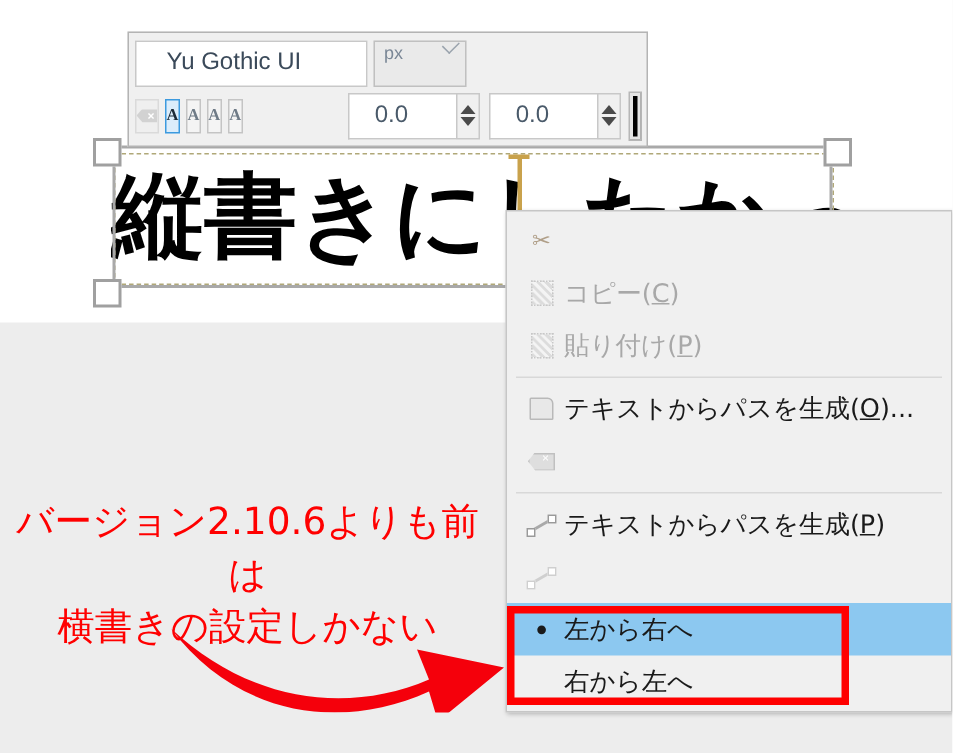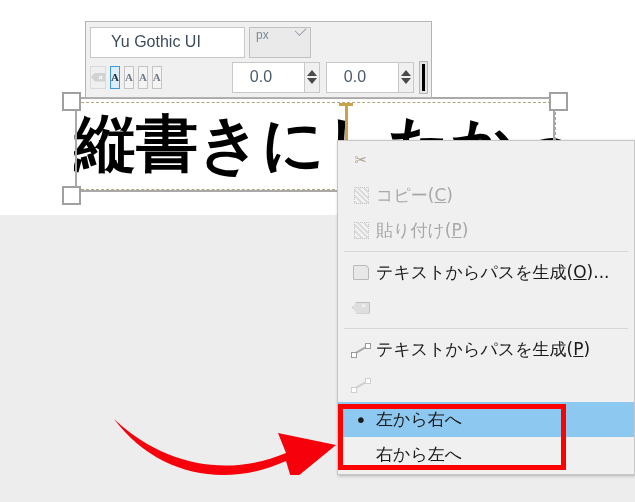--- a/index.html
+++ b/index.html
@@ -431,20 +431,24 @@
         <div class="spinner">
           <span class="spin-up"></span>
           <span class="spin-dn"></span>
         </div>
       </div>
 
       <div class="swatch"></div>
     </div>
   </div>
 
+  <div class="annot-text">
+    <div>バージョン2.10.6よりも前は</div>
+    <div>横書きの設定しかない</div>
+  </div>
 
   <svg class="annot-arrow" viewBox="0 0 230 70">
     <path d="M4,14 C55,62 120,72 176,48 L168,28 L226,40 L182,76 L176,56 C114,84 46,70 4,14 Z" fill="#f5000b"></path>
   </svg>
 
   <div class="ctx-menu">
 
     <div class="mi disabled">
       <span class="mi-icon">
           <span class="ic-scissors">✂</span>

